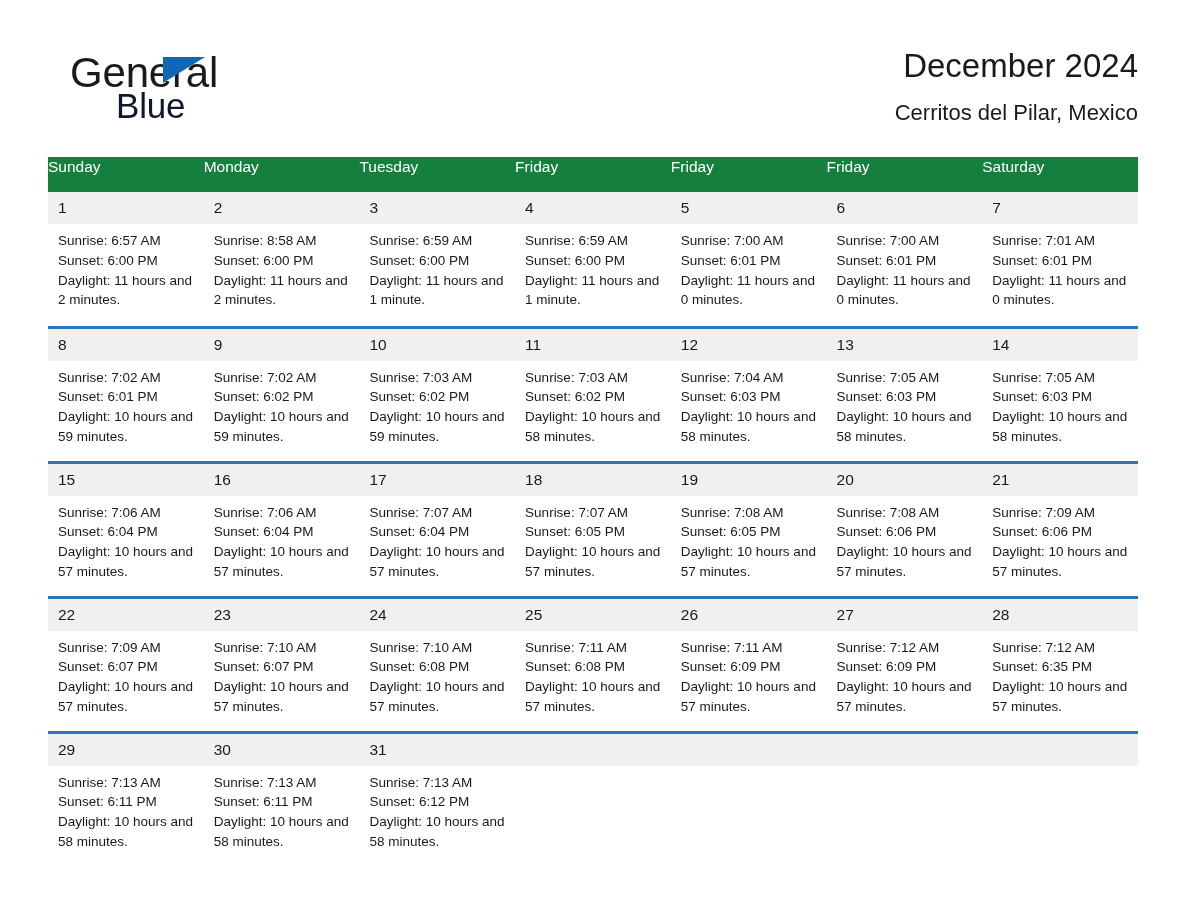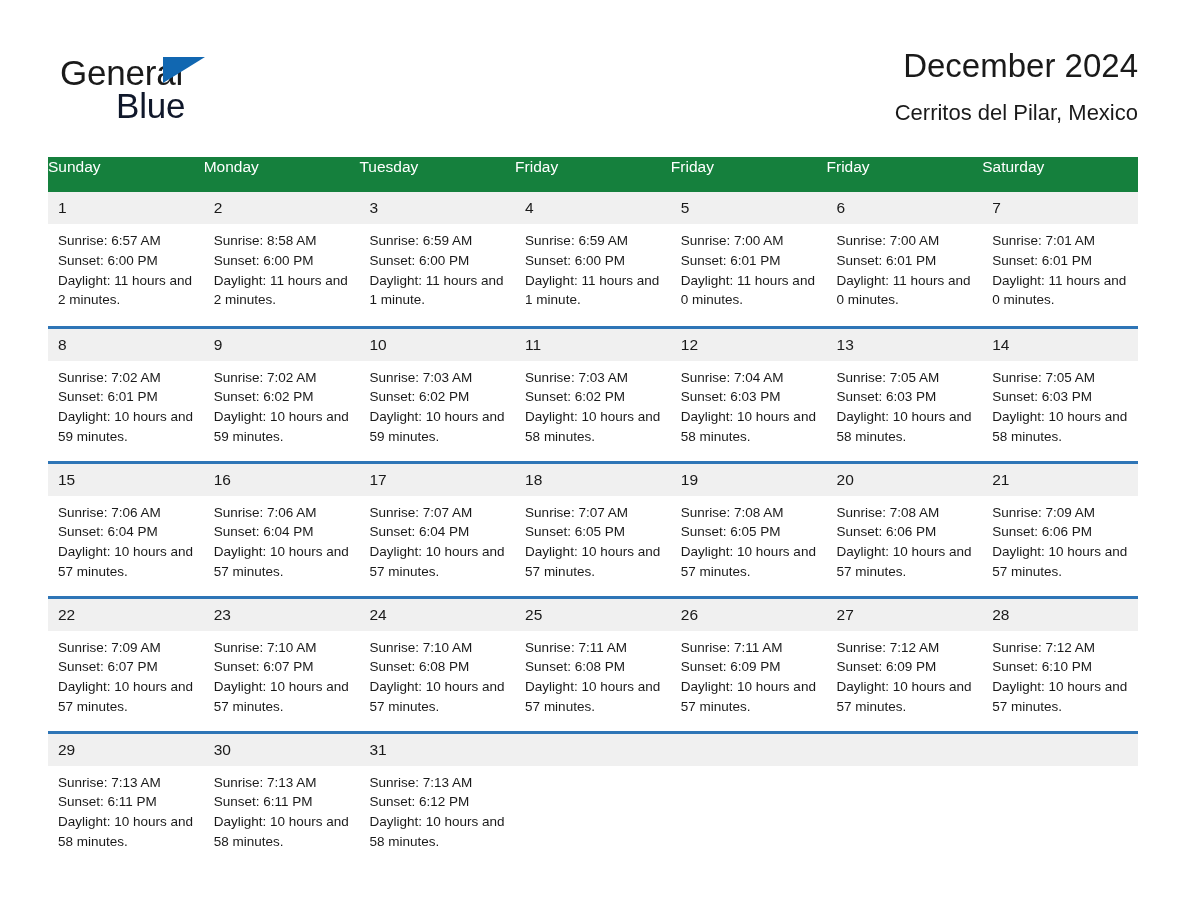--- a/index.html
+++ b/index.html
@@ -35,23 +35,23 @@
 
   .brand {
     position: absolute;
     left: 12px;
     top: 12px;
     width: 260px;
     height: 86px;
   }
   .brand-general {
     position: absolute;
-    left: 0px;
+    left: 10px;
     top: 0px;
-    font-size: 35px;
+    font-size: 42px;
     line-height: 42px;
     color: #1a1a1a;
     letter-spacing: -0.2px;
     white-space: nowrap;
   }
   .brand-triangle {
     position: absolute;
     left: 103px;
     top: 5px;
     width: 0;
@@ -406,21 +406,21 @@
             <div class="details">
               <div>Sunrise: 7:12 AM</div>
               <div>Sunset: 6:09 PM</div>
               <div class="wrap">Daylight: 10 hours and 57 minutes.</div>
             </div>
           </td>
         <td>
             <div class="daynum">28</div>
             <div class="details">
               <div>Sunrise: 7:12 AM</div>
-              <div>Sunset: 6:10 PM</div>
+              <div>Sunset: 6:35 PM</div>
               <div class="wrap">Daylight: 10 hours and 57 minutes.</div>
             </div>
           </td>
       </tr>
 
       <tr class="week-row">
         <td>
             <div class="daynum">29</div>
             <div class="details">
               <div>Sunrise: 7:13 AM</div>

